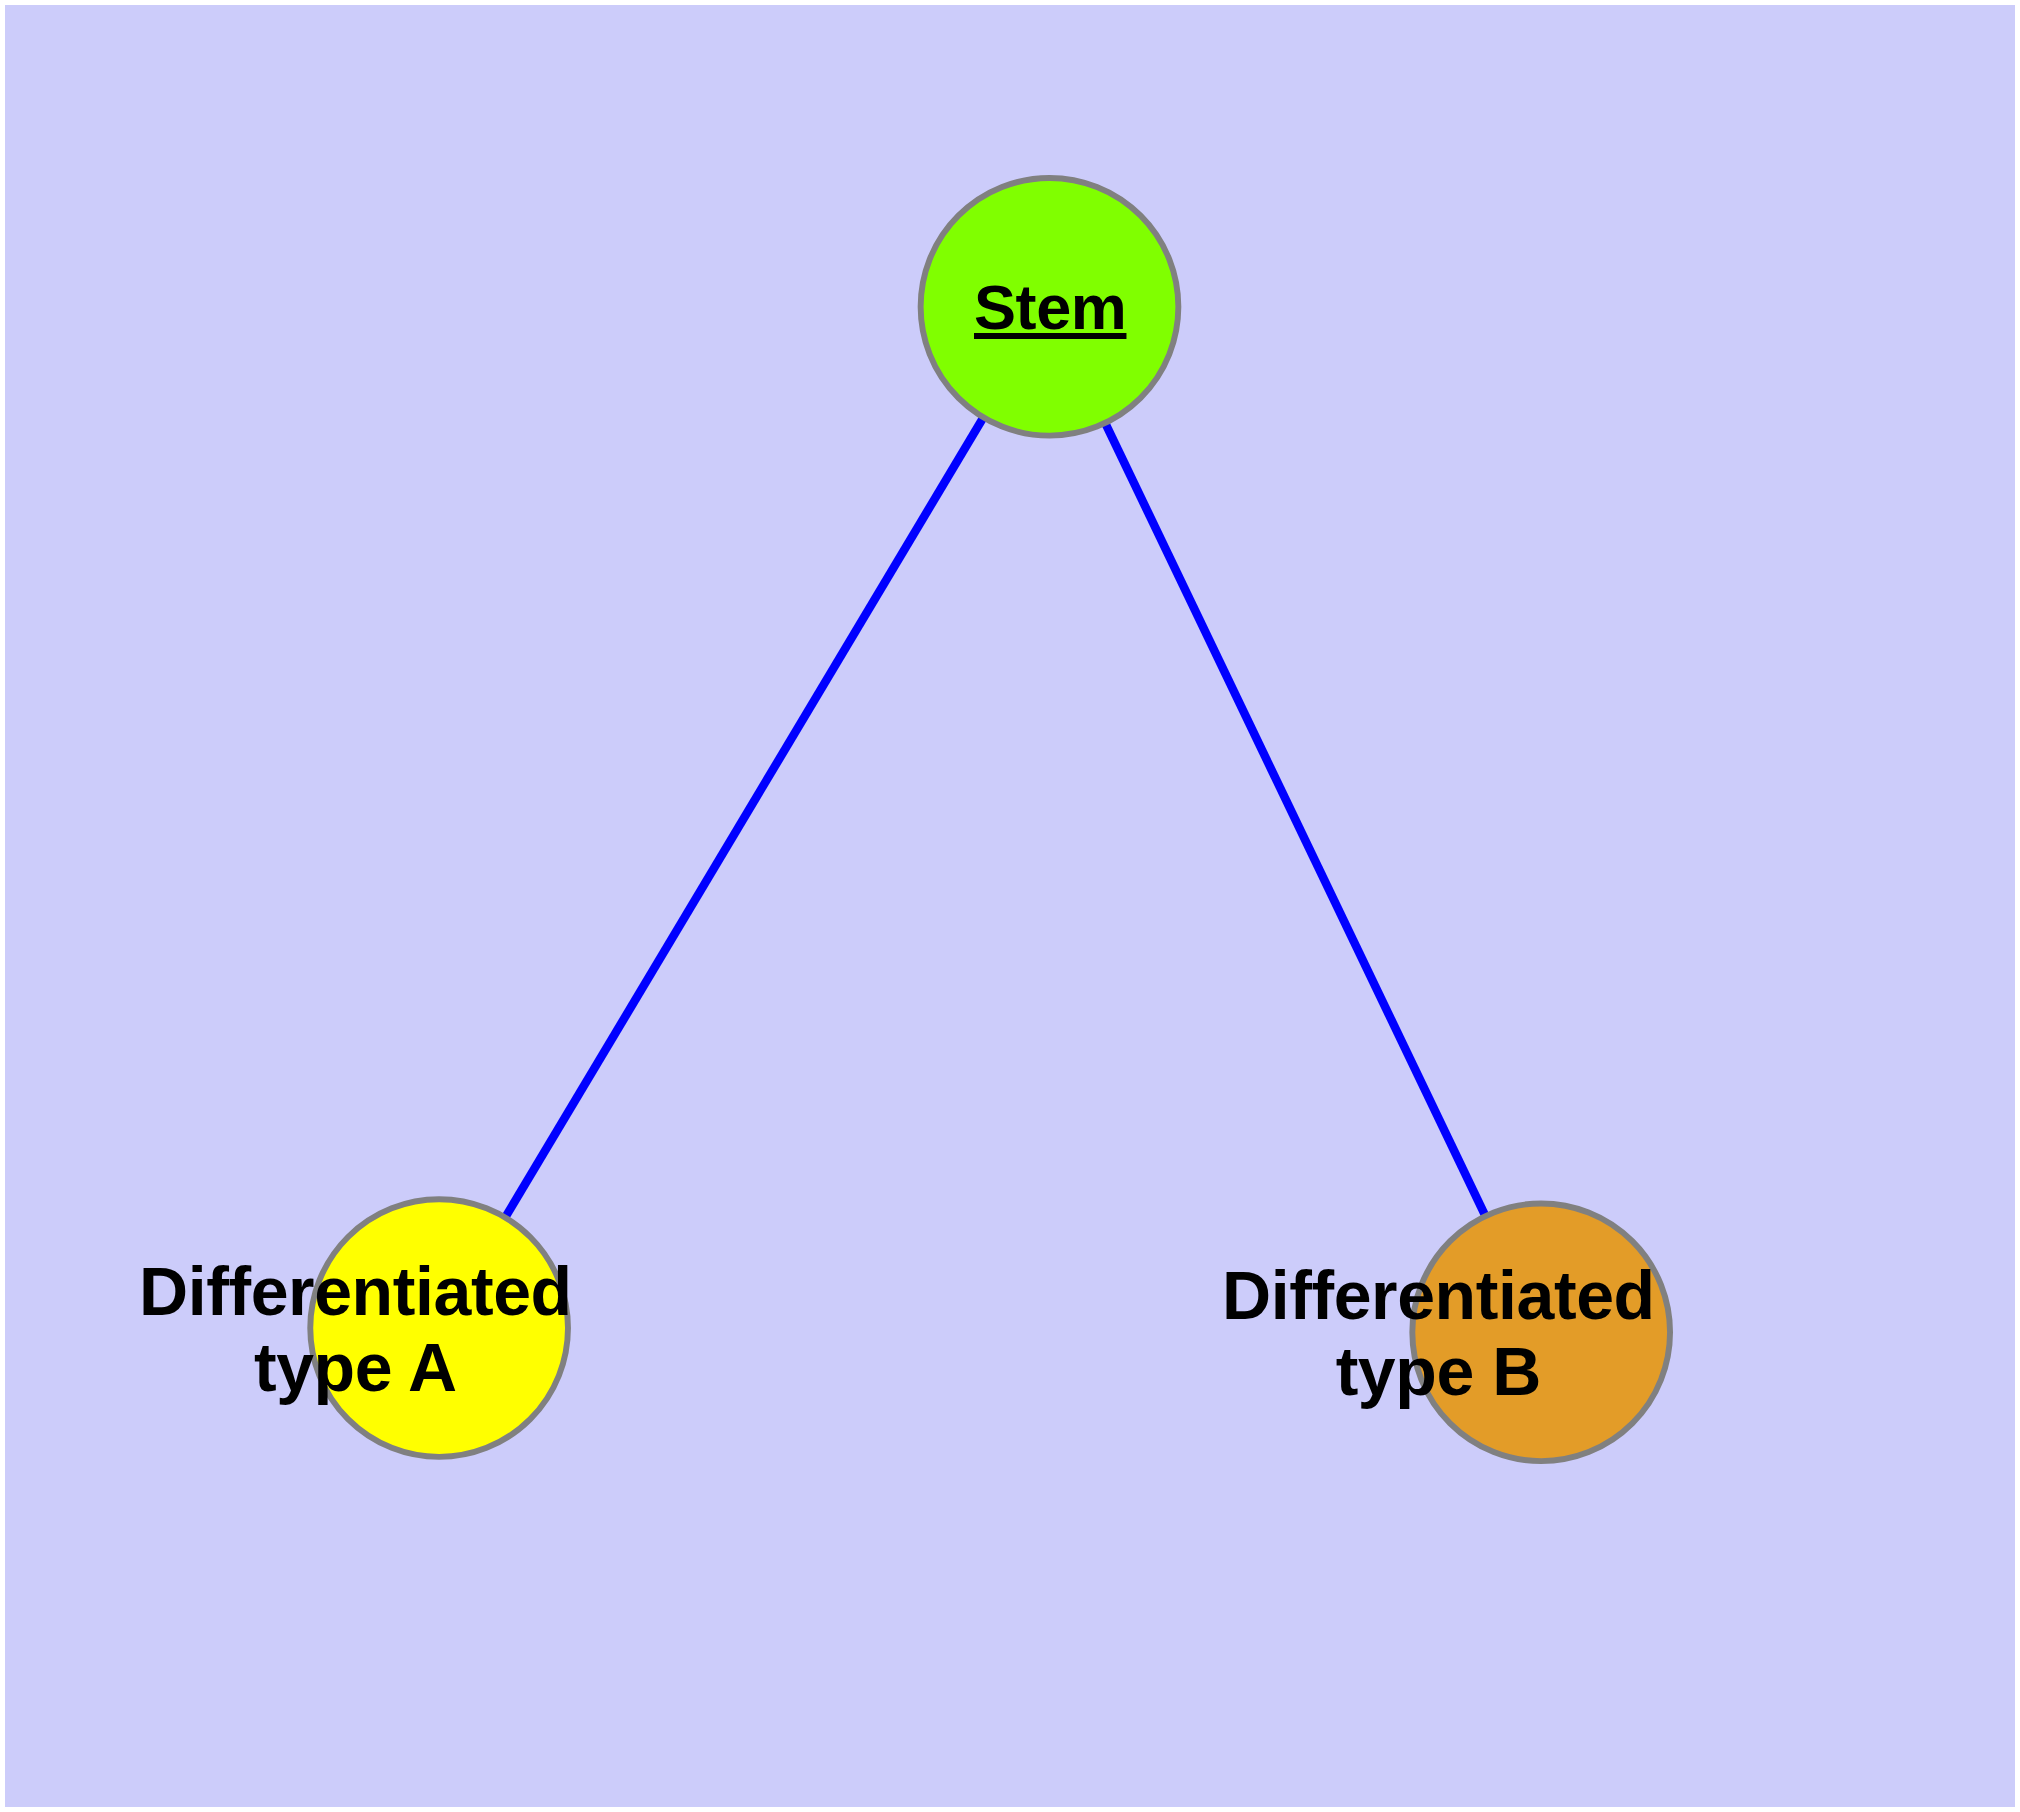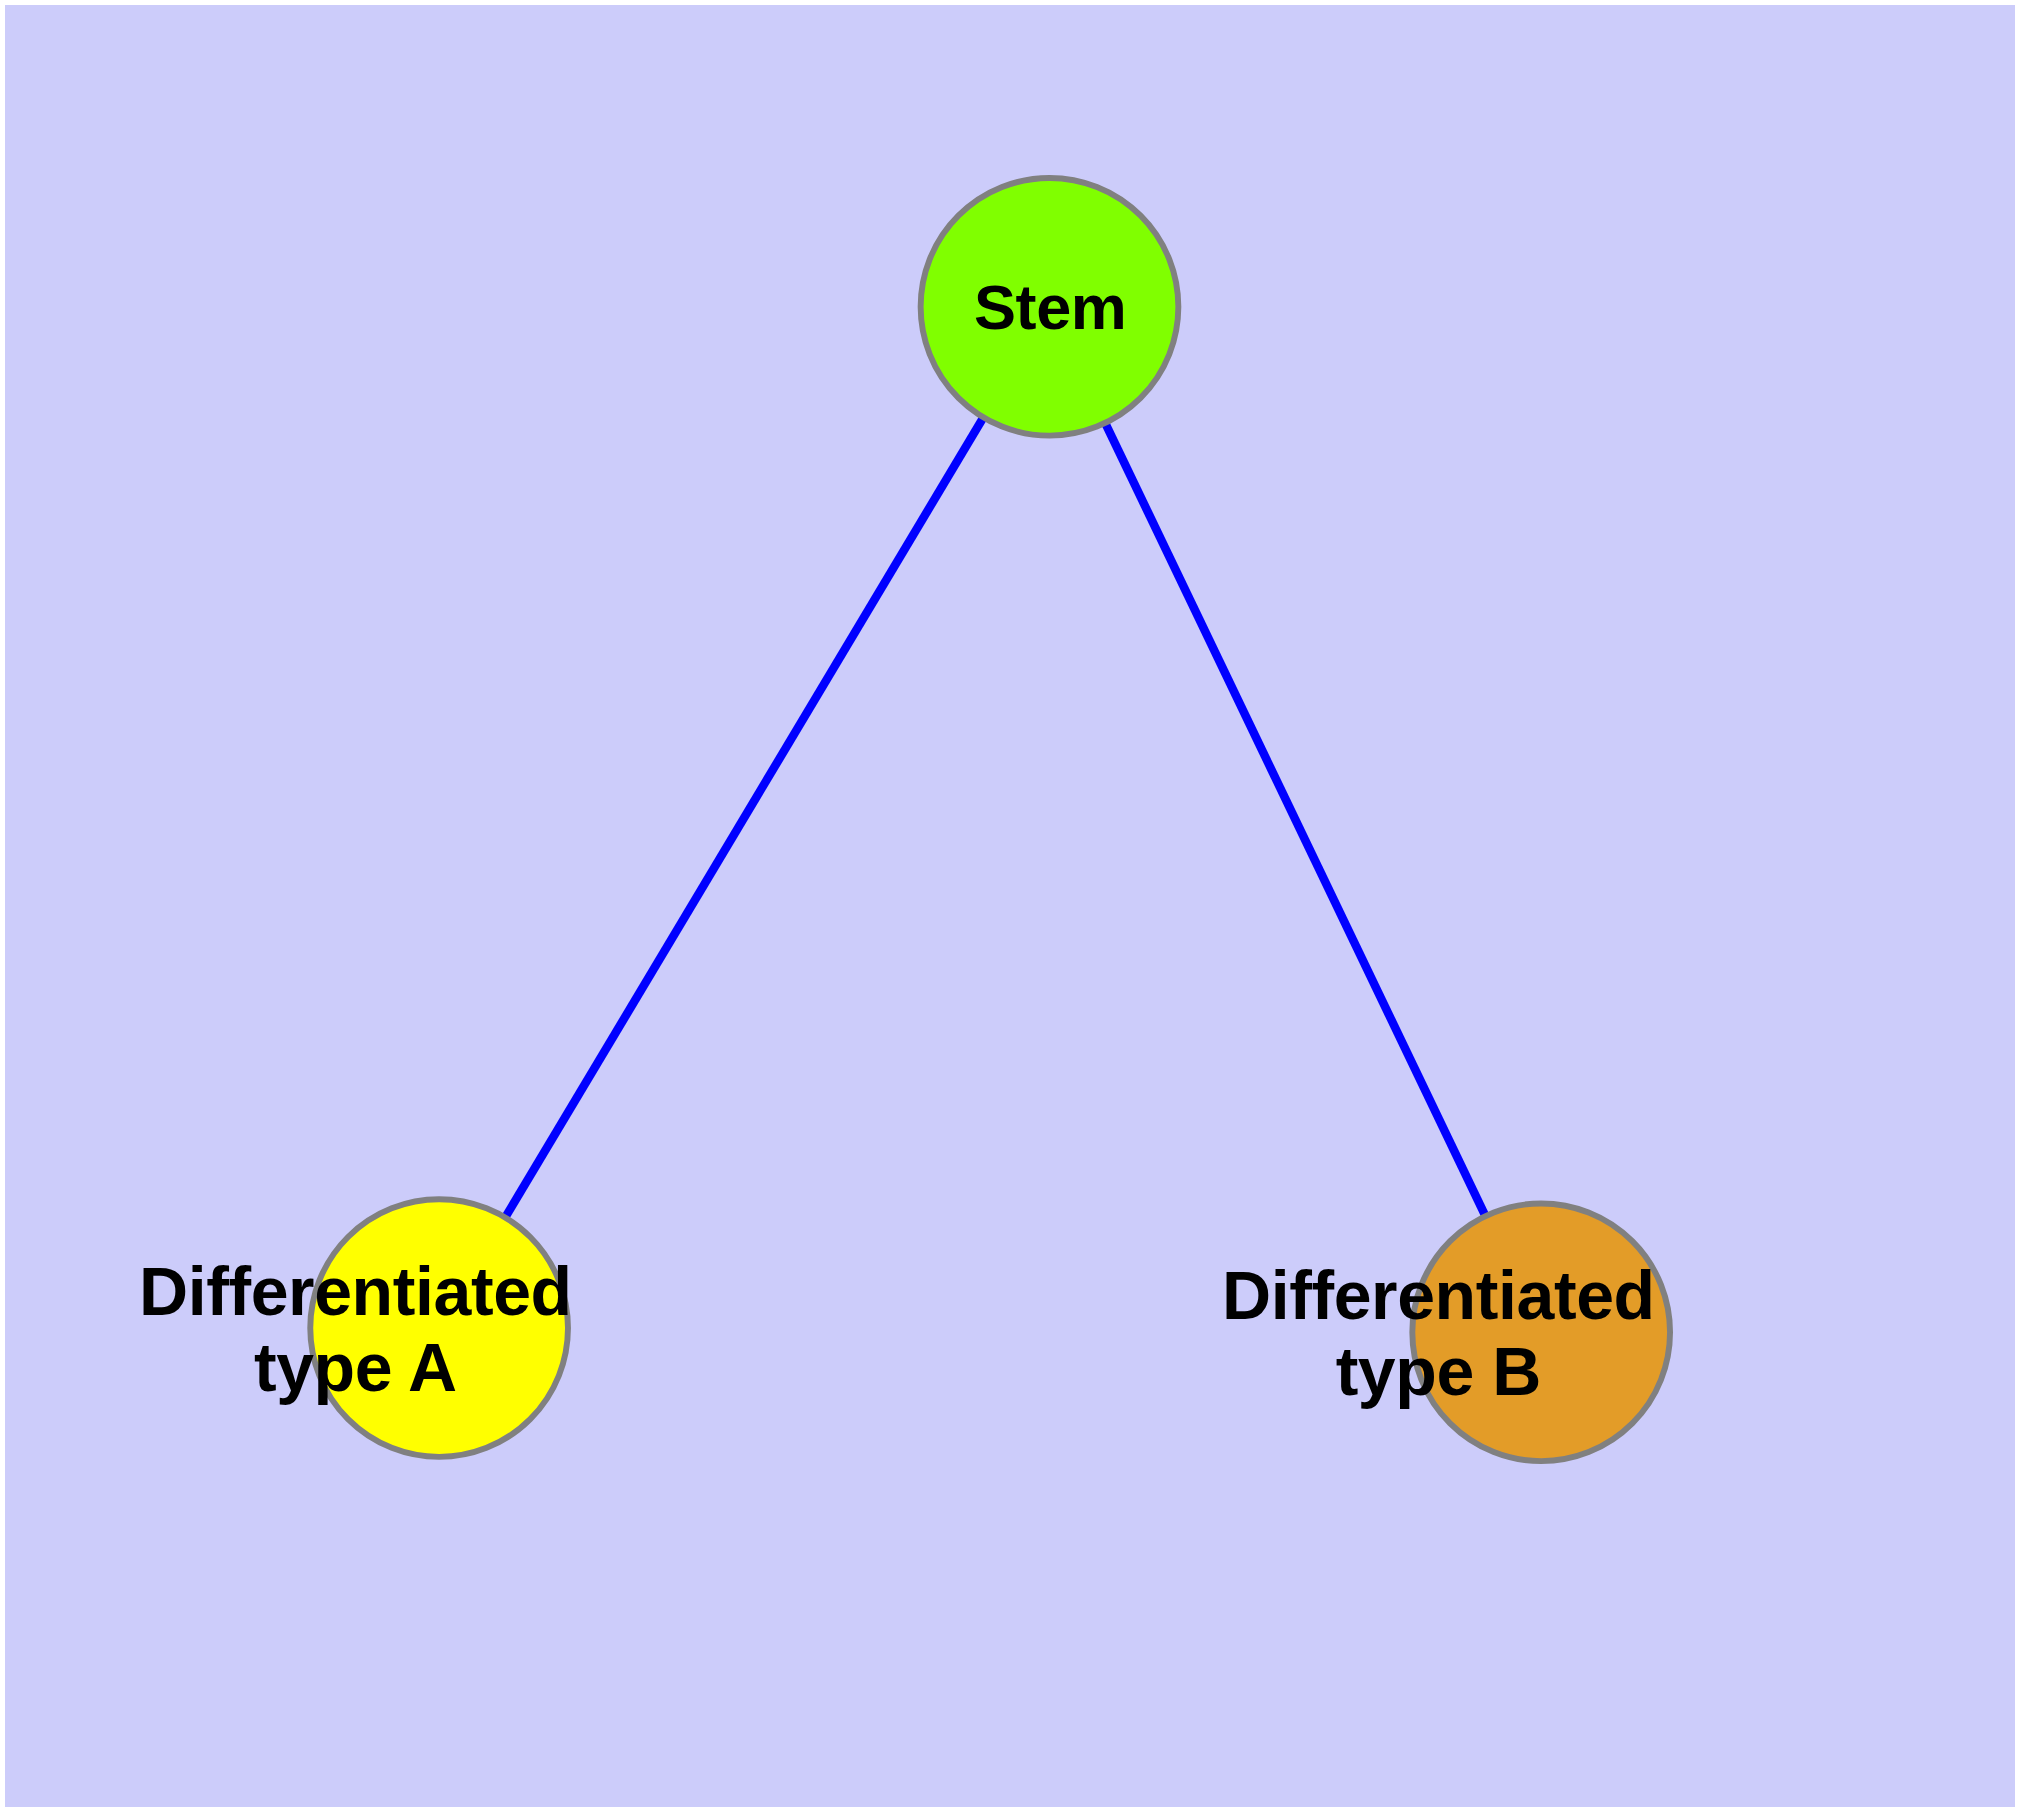--- a/index.html
+++ b/index.html
@@ -35,20 +35,21 @@
     color: #000000;
     font-weight: bold;
     text-align: center;
     white-space: pre;
     line-height: 1.12;
     letter-spacing: -0.4px;
     pointer-events: none;
   }
   .node-label.stem {
     font-size: 63px;
+    text-decoration: underline;
   }
   .node-label.leaf {
     font-size: 68px;
   }
 </style>
 </head>
 <body>
 
 <div id="canvas">
   <div id="plot-bg"></div>

